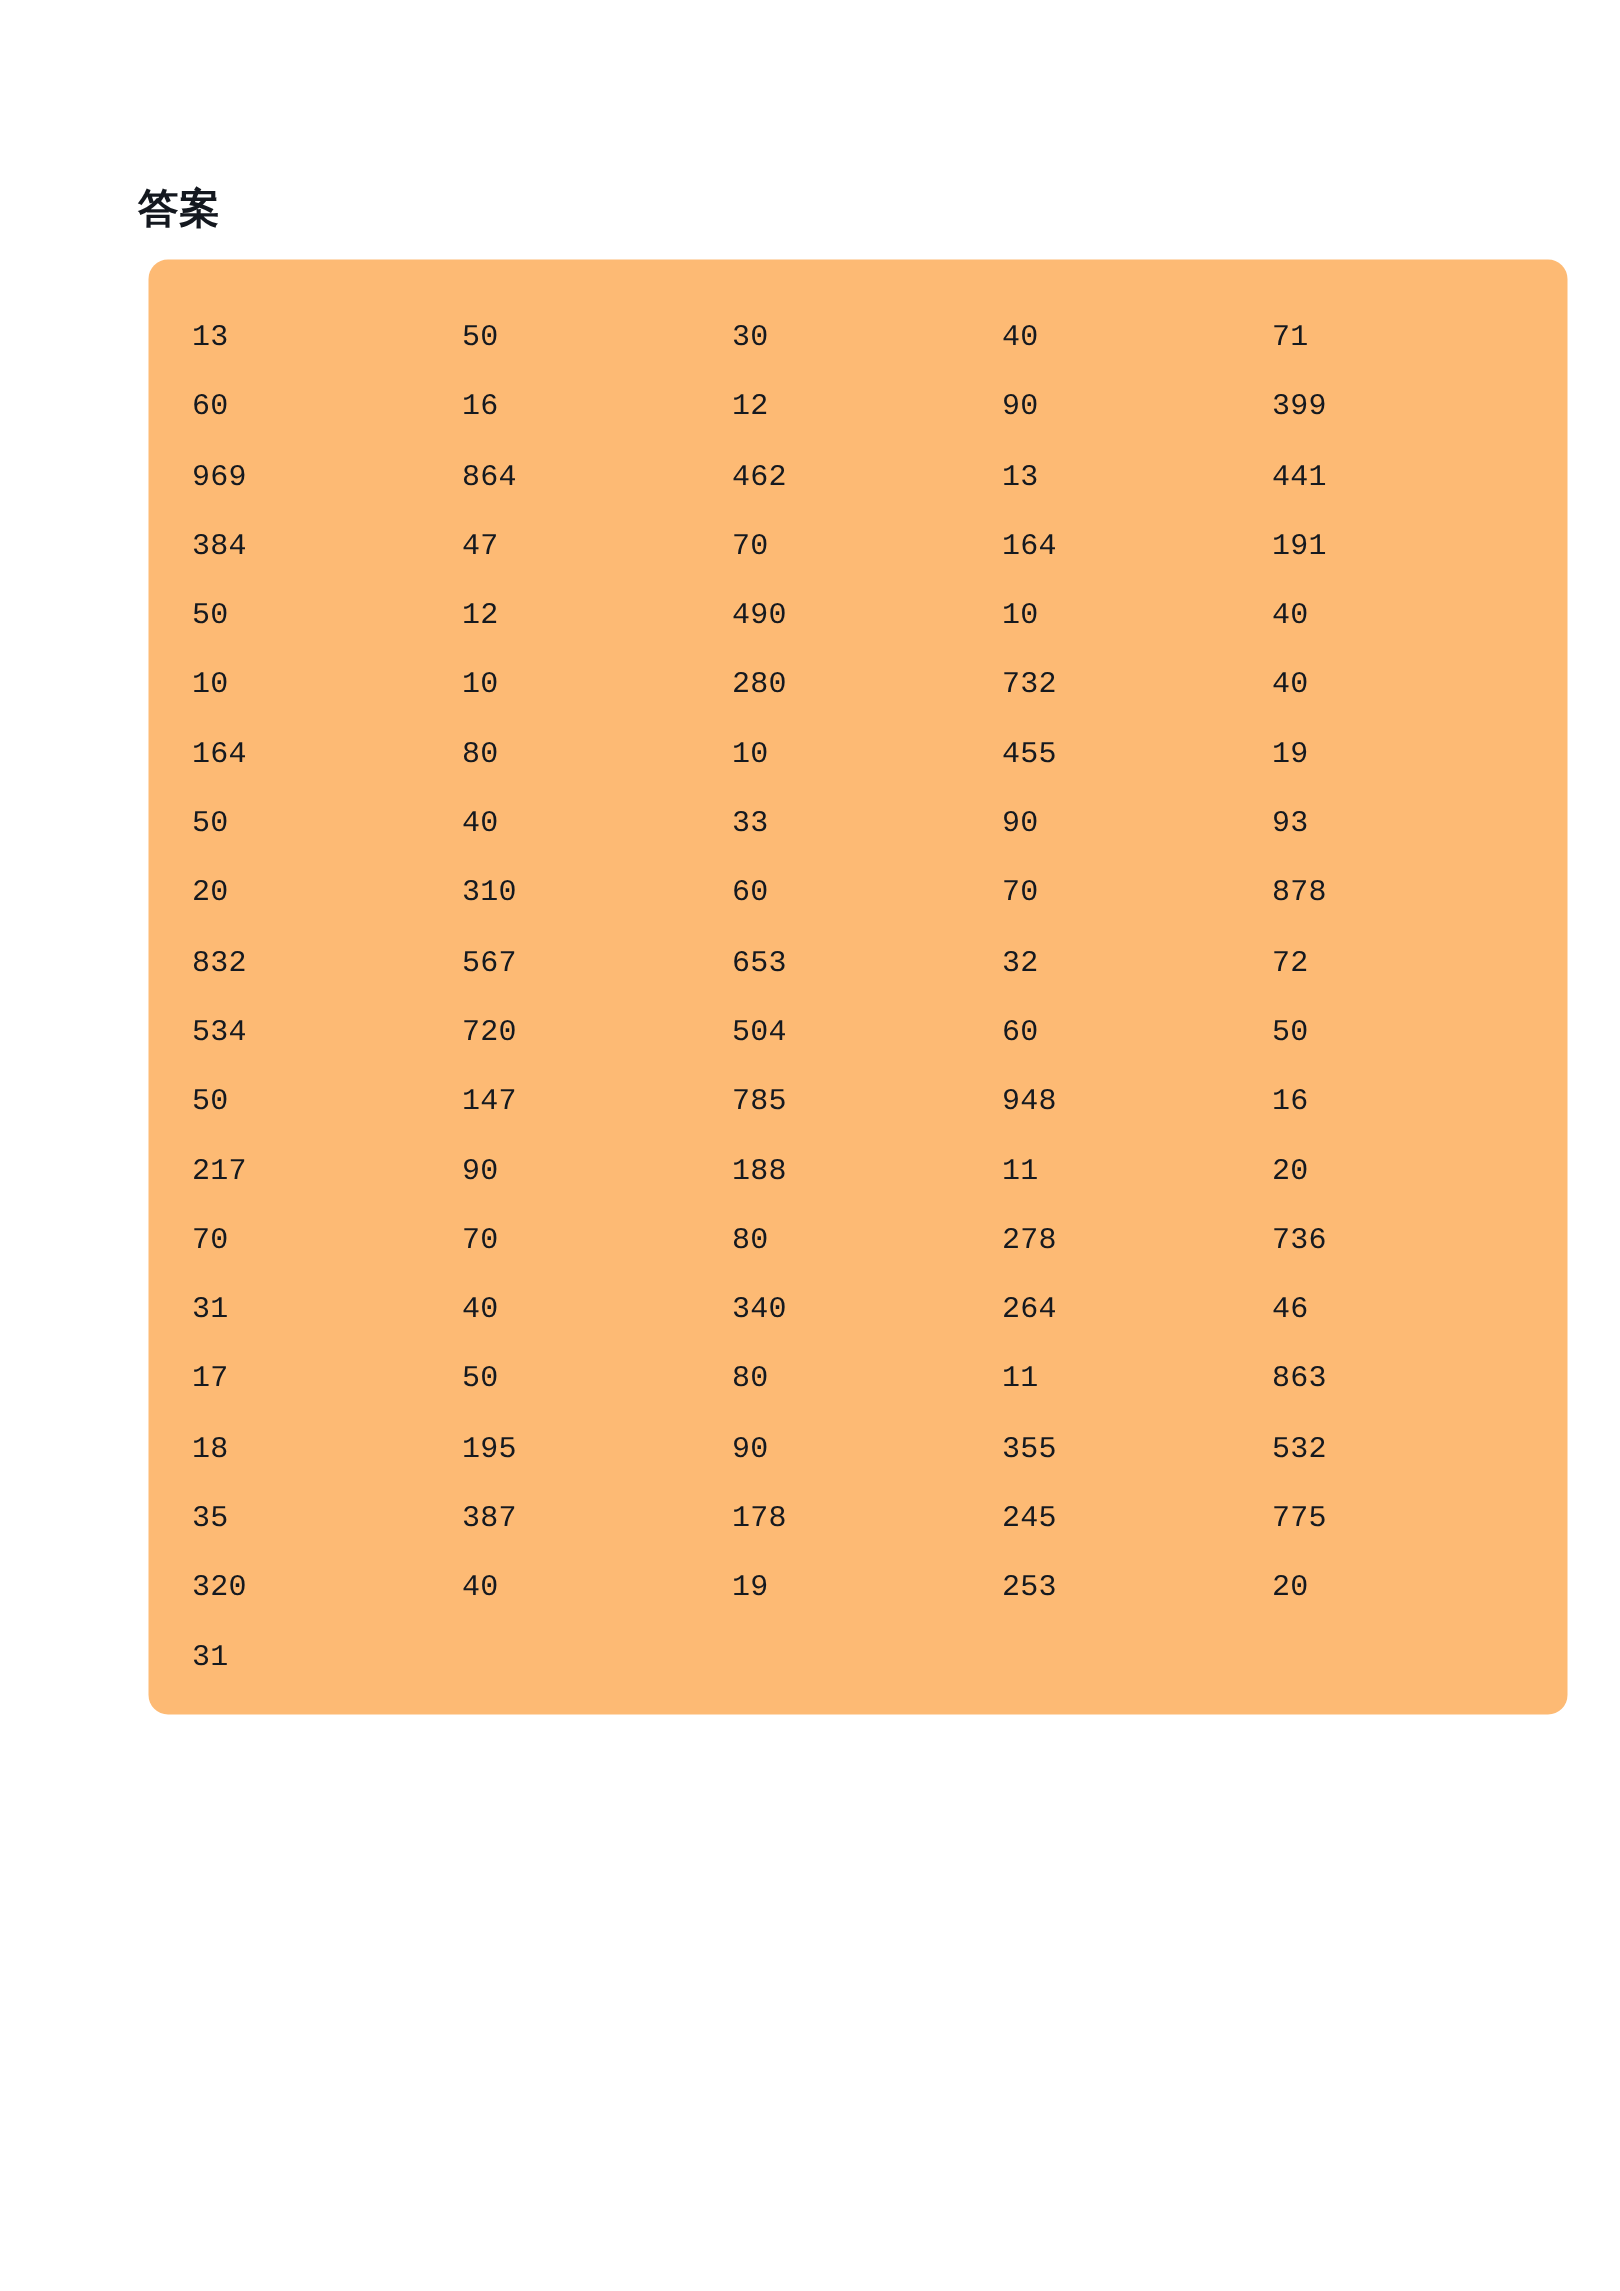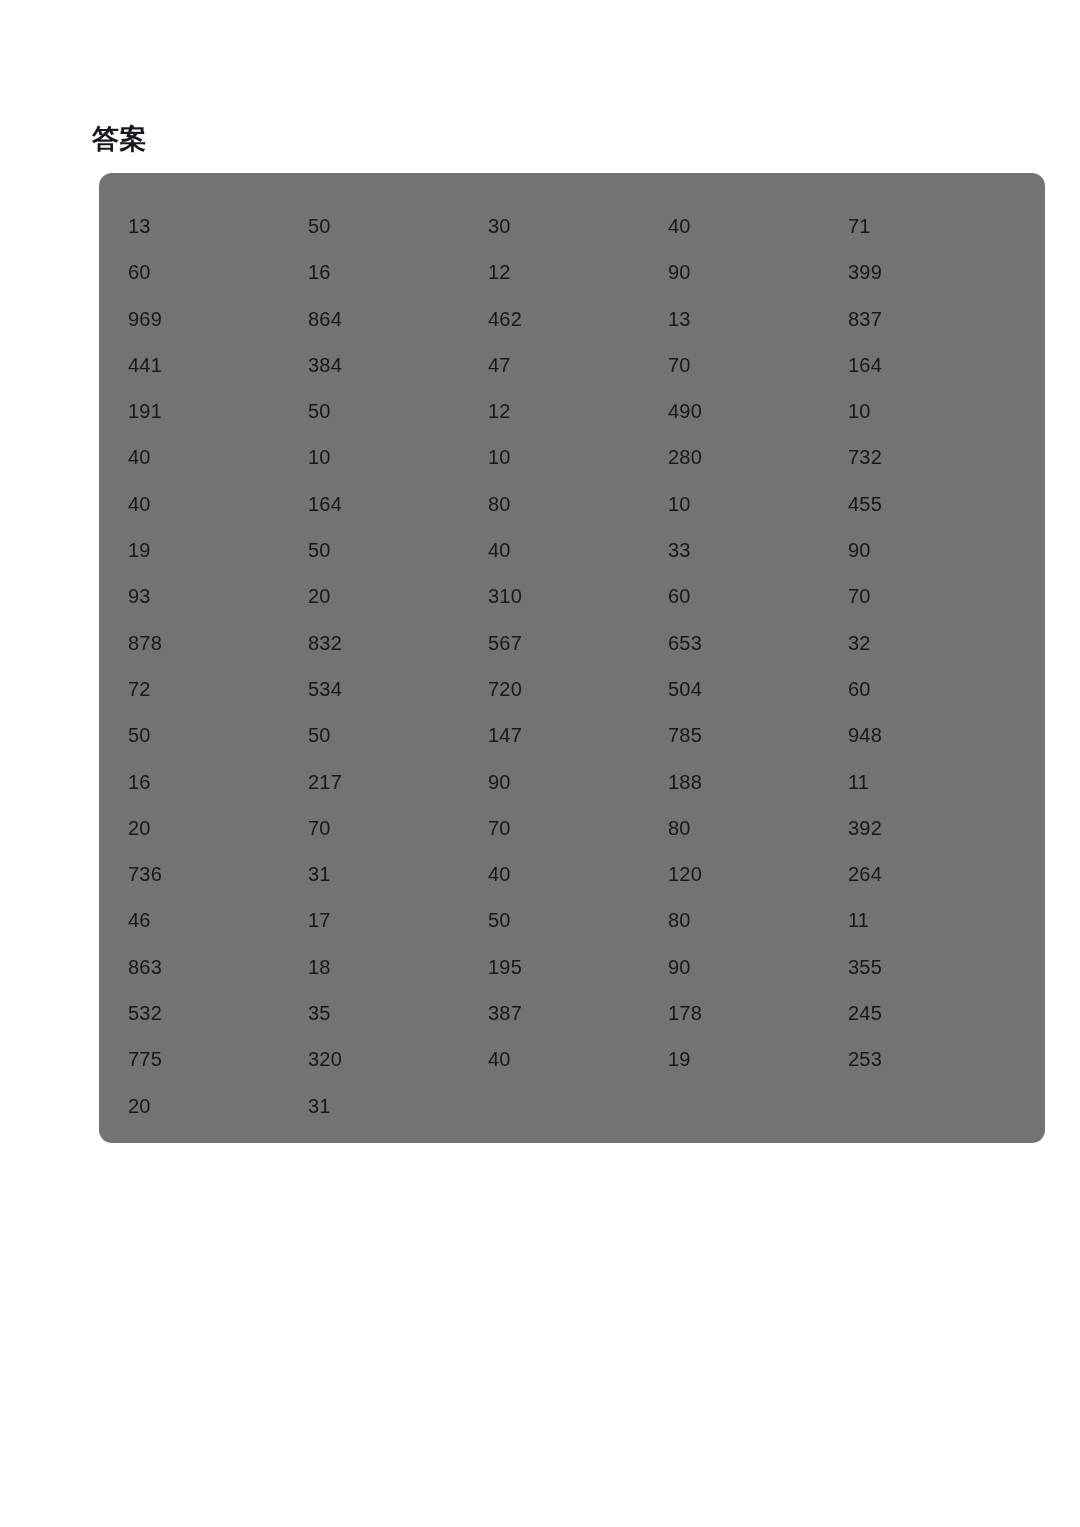--- a/index.html
+++ b/index.html
@@ -30,24 +30,25 @@
     color: #14181f;
     letter-spacing: 0.5px;
     line-height: 1.1;
   }
   .answers-panel {
     position: absolute;
     left: 67px;
     top: 173px;
     width: 946px;
     height: 970px;
-    background: #737373;
+    background: #fdba74;
     border-radius: 13px;
     box-sizing: border-box;
     padding: 30px 0 0 0;
+    font-family: Liberation Mono, monospace;
   }
   .answers-grid {
     display: grid;
     grid-template-columns: repeat(5, 180px);
     grid-auto-rows: 46.3px;
     padding-left: 29px;
   }
   .answer-cell {
     font-size: 20px;
     font-weight: 400;
@@ -73,21 +74,20 @@
         <div class="answer-cell">71</div>
         <div class="answer-cell">60</div>
         <div class="answer-cell">16</div>
         <div class="answer-cell">12</div>
         <div class="answer-cell">90</div>
         <div class="answer-cell">399</div>
         <div class="answer-cell">969</div>
         <div class="answer-cell">864</div>
         <div class="answer-cell">462</div>
         <div class="answer-cell">13</div>
-        <div class="answer-cell">837</div>
         <div class="answer-cell">441</div>
         <div class="answer-cell">384</div>
         <div class="answer-cell">47</div>
         <div class="answer-cell">70</div>
         <div class="answer-cell">164</div>
         <div class="answer-cell">191</div>
         <div class="answer-cell">50</div>
         <div class="answer-cell">12</div>
         <div class="answer-cell">490</div>
         <div class="answer-cell">10</div>
@@ -128,25 +128,25 @@
         <div class="answer-cell">948</div>
         <div class="answer-cell">16</div>
         <div class="answer-cell">217</div>
         <div class="answer-cell">90</div>
         <div class="answer-cell">188</div>
         <div class="answer-cell">11</div>
         <div class="answer-cell">20</div>
         <div class="answer-cell">70</div>
         <div class="answer-cell">70</div>
         <div class="answer-cell">80</div>
-        <div class="answer-cell">392</div>
+        <div class="answer-cell">278</div>
         <div class="answer-cell">736</div>
         <div class="answer-cell">31</div>
         <div class="answer-cell">40</div>
-        <div class="answer-cell">120</div>
+        <div class="answer-cell">340</div>
         <div class="answer-cell">264</div>
         <div class="answer-cell">46</div>
         <div class="answer-cell">17</div>
         <div class="answer-cell">50</div>
         <div class="answer-cell">80</div>
         <div class="answer-cell">11</div>
         <div class="answer-cell">863</div>
         <div class="answer-cell">18</div>
         <div class="answer-cell">195</div>
         <div class="answer-cell">90</div>

